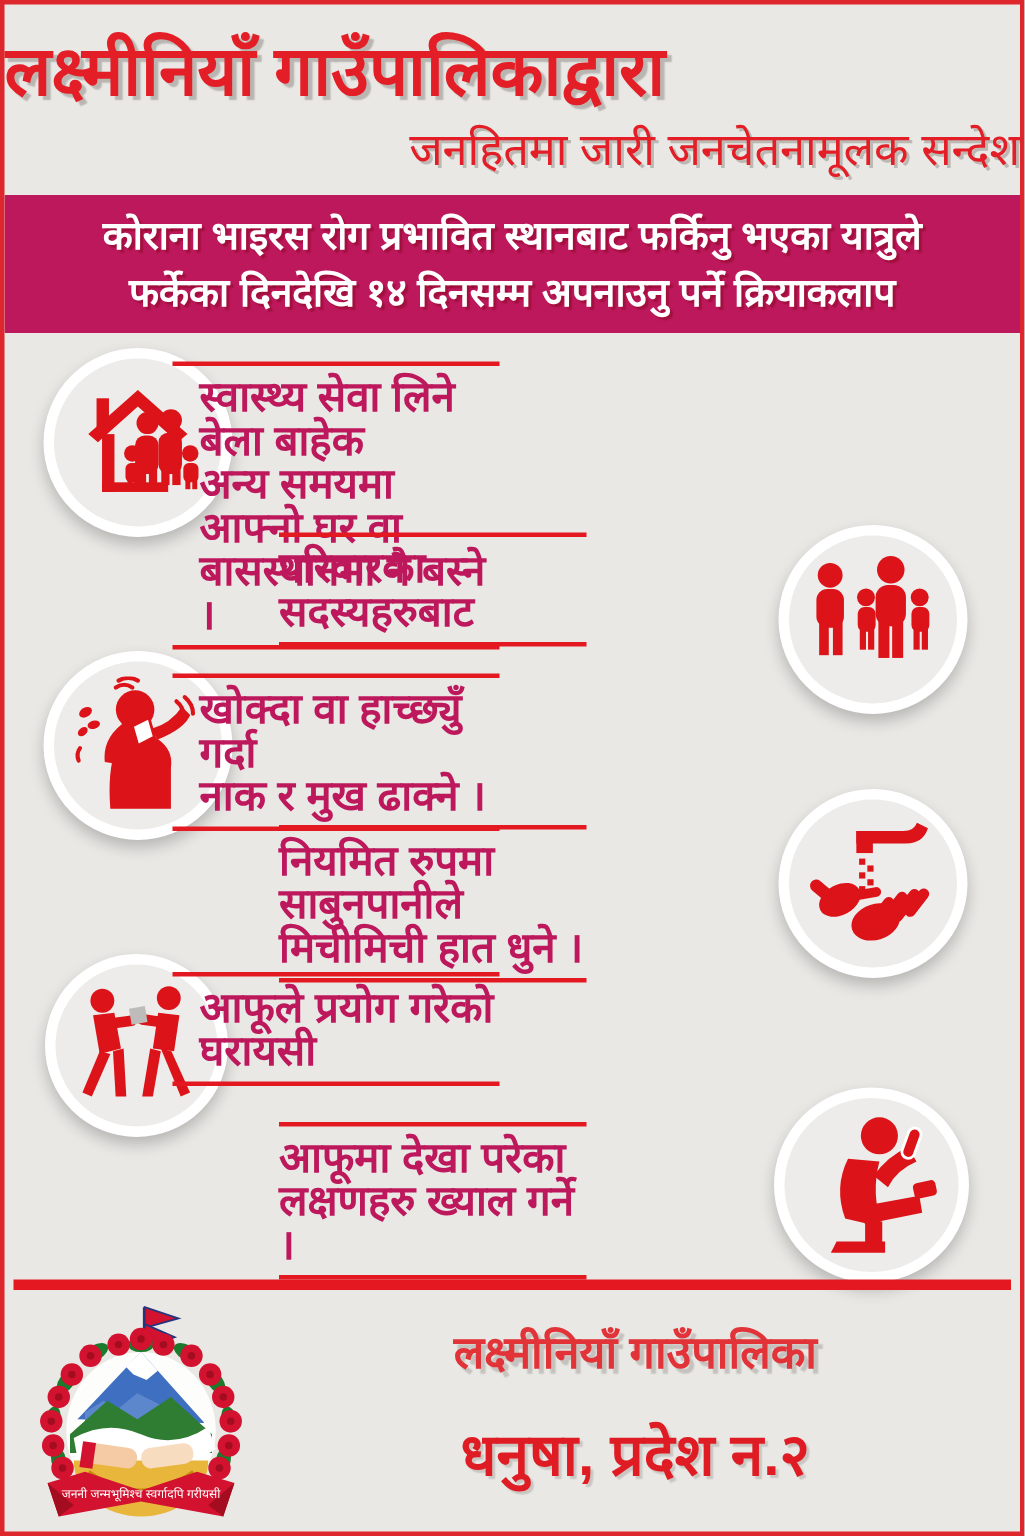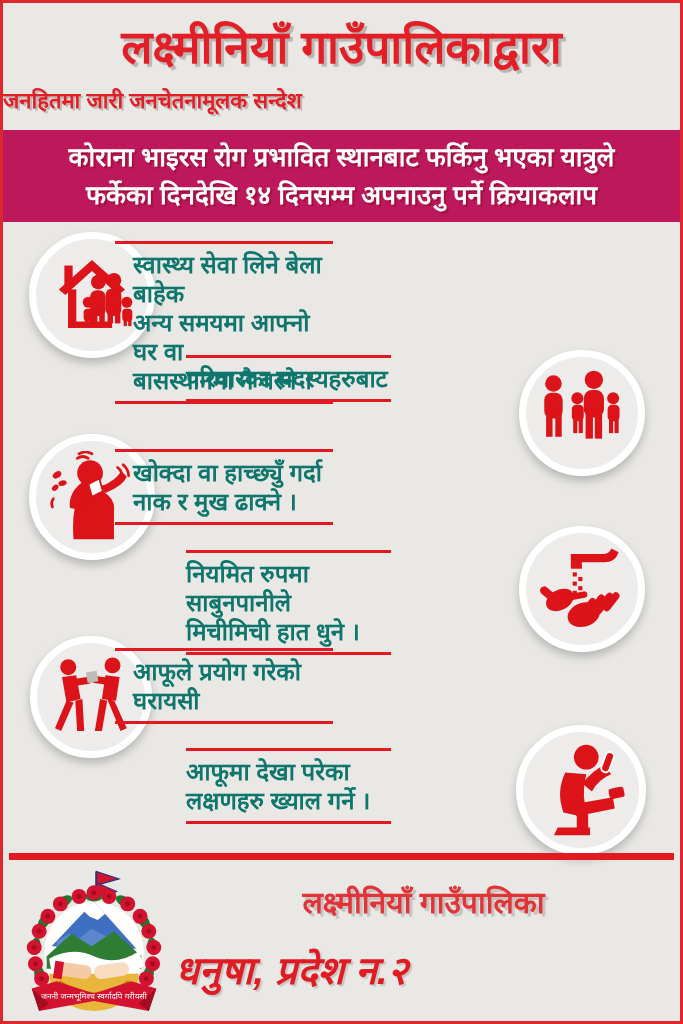--- a/index.html
+++ b/index.html
@@ -9,30 +9,29 @@
     margin:0 auto;
     background:#e9e8e5;
     border:3px solid #dd272c;
     box-sizing:border-box;
     font-family:"Liberation Sans","DejaVu Sans",sans-serif;
     overflow:hidden;
   }
   
   .title{
     position:absolute;top:16px;left:0;right:0;
-    text-align:center;
     font-size:46px;font-weight:bold;
     color:#e41e26;
     text-shadow:3px 3px 1px #b9b6b2;
     line-height:56px;
   }
   .subtitle{
     position:absolute;top:78px;left:0;right:0;
-    text-align:left;
-    font-size:22px;font-weight:bold;
+    text-align:right;
+    font-size:30px;font-weight:normal;
     color:#e41e26;
     text-shadow:2px 2px 0 #bcb9b5;
     line-height:40px;
   }
   
   .banner{
     position:absolute;top:127px;left:0;right:0;height:92px;
     background:#be185d;
     color:#ffffff;
     text-align:center;
@@ -49,23 +48,23 @@
     box-shadow:0 5px 10px rgba(0,0,0,.22);
     box-sizing:border-box;
     display:flex;align-items:center;justify-content:center;
   }
   .circle svg{width:82%;height:82%;}
   
   .itext{
     position:absolute;
     border-top:3px solid #e41820;
     border-bottom:3px solid #e41820;
-    color:#0f766e;
+    color:#be185d;
     font-weight:bold;
-    font-size:24px;line-height:29px;
+    font-size:28px;line-height:29px;
     box-sizing:border-box;
   }
   .itext.left{padding:6px 0 6px 18px;text-align:left;}
   .itext.right{padding:6px 0;text-align:left;}
   .c1{left:26px;top:229px;width:126px;height:126px;}
   .t1{left:112px;top:238px;width:218px;}
   .c2{left:516px;top:347px;width:126px;height:126px;}
   .t2{left:183px;top:352px;width:205px;}
   .c3{left:26px;top:431px;width:126px;height:126px;}
   .t3{left:112px;top:446px;width:218px;}
@@ -84,25 +83,25 @@
   .muni{
     position:absolute;left:172px;right:8px;top:872px;
     text-align:center;
     font-size:30px;font-weight:bold;
     color:#e23338;
     text-shadow:3px 3px 1px #c5c2be;
     line-height:56px;
   }
   .district{
     position:absolute;left:172px;right:8px;top:940px;
+    text-align:center;
     font-size:39px;font-weight:bold;
     color:#df1c23;
     text-shadow:2px 2px 1px #c9c6c2;
     line-height:56px;
-    font-style:italic;
   }
 </style>
 </head>
 <body>
 
 <div class="page">
 
   <div class="title">लक्ष्मीनियाँ गाउँपालिकाद्वारा</div>
   <div class="subtitle">जनहितमा जारी जनचेतनामूलक सन्देश</div>
 

